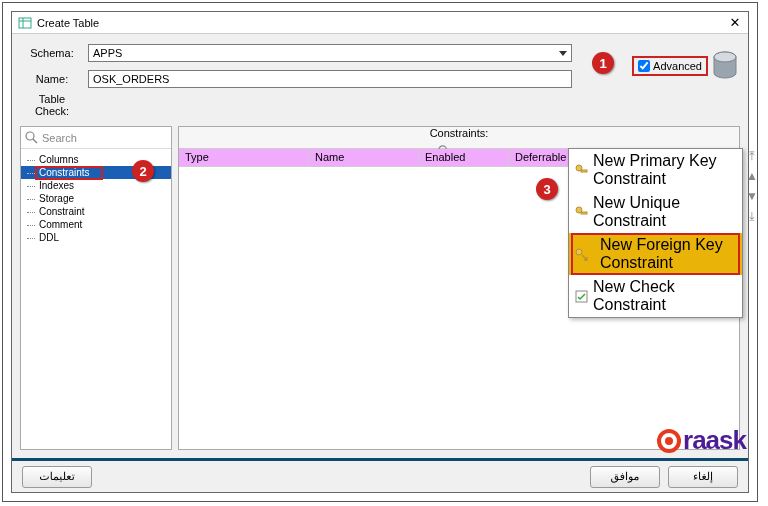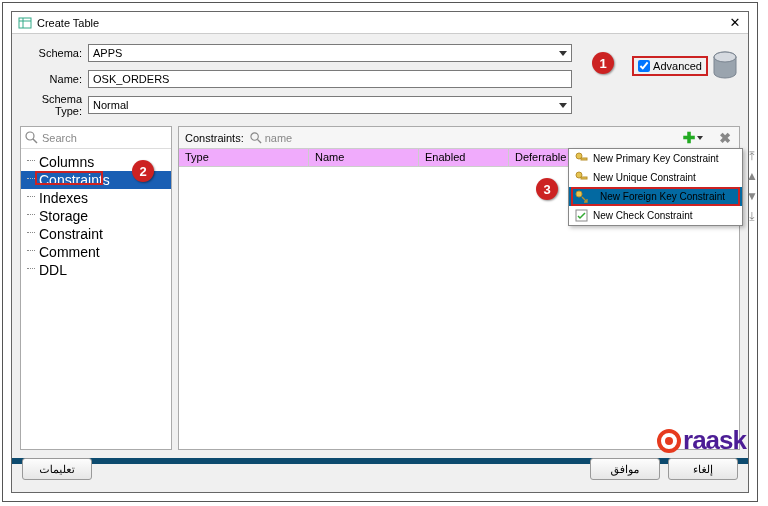--- a/index.html
+++ b/index.html
@@ -4,61 +4,61 @@
 <style>
   * { box-sizing: border-box; font-family: Tahoma, Arial, sans-serif; }
   body { margin: 0; background: #fff; width: 768px; height: 506px; position: relative; overflow: hidden; }
   .outer-frame { position: absolute; top: 2px; left: 2px; right: 10px; bottom: 4px; border: 1px solid #555; background: #fff; }
   .dialog { position: absolute; top: 8px; left: 8px; right: 8px; bottom: 8px; border: 1px solid #666; background: #f0f0f0; display: flex; flex-direction: column; }
   .titlebar { height: 22px; background: #fff; border-bottom: 1px solid #ccc; display: flex; align-items: center; padding: 0 6px; }
   .titlebar .icon { width: 14px; height: 14px; margin-right: 5px; color: #3a8; }
   .titlebar .title { font-size: 11px; flex: 1; }
   .titlebar .close { width: 14px; height: 14px; font-size: 13px; text-align: center; line-height: 13px; cursor: pointer; }
   .top-section { padding: 8px 10px 4px 10px; display: grid; grid-template-columns: 60px 1fr 160px; grid-auto-rows: 22px; gap: 4px 6px; align-items: center; }
-  .label { font-size: 11px; text-align: right; }
+  .label { font-size: 11px; text-align: center; }
   .combo, .txt { height: 14px; border: 1px solid #7a7a7a; background: #fff; font-size: 11px; padding: 8px 4px; display: flex; align-items: center; position: relative; }
   .combo::after { content: ""; position: absolute; right: 4px; top: 6px; border-left: 4px solid transparent; border-right: 4px solid transparent; border-top: 5px solid #333; }
   .adv-wrap { display: flex; align-items: center; justify-content: flex-end; height: 40px; grid-row: 1 / span 2; grid-column: 3; }
   .adv-box { border: 2px solid #c22; padding: 2px 4px; display: flex; align-items: center; font-size: 11px; margin-right: 4px; }
   .adv-box input { margin: 0 3px 0 0; width: 12px; height: 12px; }
   .db-icon { width: 26px; height: 30px; }
   .content { flex: 1; display: flex; padding: 6px 8px 8px 8px; gap: 6px; min-height: 0; }
   .left-panel { width: 152px; display: flex; flex-direction: column; border: 1px solid #aaa; background: #fff; }
   .search-row { height: 22px; border-bottom: 1px solid #ddd; display: flex; align-items: center; padding: 0 4px; font-size: 11px; color: #888; }
   .search-row .sicon { width: 13px; height: 13px; margin-right: 4px; color: #888; }
-  .tree { flex: 1; padding: 4px 0; font-size: 14px; overflow: hidden; }
+  .tree { flex: 1; padding: 4px 0; font-size: 10px; overflow: hidden; }
   .tree-item { padding: 1px 4px 1px 18px; position: relative; cursor: pointer; white-space: nowrap; }
   .tree-item::before { content: ""; position: absolute; left: 6px; top: 7px; width: 8px; height: 1px; border-top: 1px dotted #888; }
   .tree-item.sel { background: #1a5fb4; color: #fff; }
   .tree-item.sel::before { border-color: #bbb; }
   .constraints-hl { position: absolute; border: 2px solid #c22; left: 14px; top: 0; right: auto; width: 68px; height: 14px; pointer-events: none; }
   .right-panel { flex: 1; display: flex; flex-direction: column; border: 1px solid #aaa; background: #f6f6f6; min-width: 0; }
-  .rhead { height: 22px; display: flex; align-items: center; padding: 0 6px; gap: 6px; font-size: 11px; border-bottom: 1px solid #ccc; }
+  .rhead { height: 22px; display: flex; align-items: center; padding: 0 6px; gap: 6px; font-size: 11px; border-bottom: 1px solid #ccc; flex-direction: column; }
   .rhead .srch { flex: 0 0 auto; display: flex; align-items: center; color: #888; gap: 3px; }
   .rhead .spacer { flex: 1; }
   .rhead .tbtn { width: 16px; height: 16px; display: flex; align-items: center; justify-content: center; cursor: pointer; }
   .rhead .add { color: #2a2; font-weight: bold; font-size: 15px; position: relative; }
   .rhead .add::after { content: ""; position: absolute; right: -6px; top: 6px; border-left: 3px solid transparent; border-right: 3px solid transparent; border-top: 4px solid #333; }
   .rhead .del { color: #888; font-weight: bold; font-size: 14px; }
   .grid-head { height: 18px; display: flex; font-size: 11px; background: #f0abfc; border-bottom: 1px solid #ccc; }
   .grid-head div { border-right: 1px solid #ccc; padding: 2px 6px; }
   .gc-type { width: 130px; } .gc-name { width: 110px; } .gc-en { width: 90px; } .gc-def { flex: 1; }
   .grid-body { flex: 1; background: #fff; position: relative; }
   .side-arrows { position: absolute; right: -20px; top: 22px; display: flex; flex-direction: column; gap: 6px; }
   .side-arrows div { width: 14px; height: 14px; font-size: 12px; color: #888; text-align: center; cursor: pointer; }
-  .dropdown { position: absolute; top: 148px; left: 568px; width: 175px; background: #fff; border: 1px solid #888; box-shadow: 2px 2px 4px rgba(0,0,0,0.25); font-size: 10px; z-index: 50; }
+  .dropdown { position: absolute; top: 148px; left: 568px; width: 175px; background: #fff; border: 1px solid #888; box-shadow: 2px 2px 4px rgba(0,0,0,0.25); font-size: 16px; z-index: 50; }
   .dd-item { padding: 3px 6px; display: flex; align-items: center; gap: 5px; cursor: pointer; position: relative; }
   .dd-item .ddicon { width: 13px; height: 13px; color: #c89b2e; flex: 0 0 13px; }
-  .dd-item.sel { background: #0369a1; gap: 12px; }
+  .dd-item.sel { background: #eab308; gap: 12px; }
   .dd-hl { position: absolute; left: 2px; right: 2px; top: 0; bottom: 0; border: 2px solid #c22; pointer-events: none; }
   .marker { position: absolute; width: 22px; height: 22px; border-radius: 50%; background: #c22; color: #fff; font-weight: bold; font-size: 13px; display: flex; align-items: center; justify-content: center; box-shadow: 1px 1px 2px rgba(0,0,0,0.4); z-index: 60; }
   .m1 { top: 40px; right: 134px; }
   .m2 { top: 148px; left: 120px; }
   .m3 { top: 178px; left: 536px; }
-  .footer { height: 34px; border-top: 6px solid #0c4a6e; display: flex; align-items: flex-end; padding: 12px 10px; }
+  .footer { height: 34px; border-top: 3px solid #0c4a6e; display: flex; align-items: center; padding: 0 10px; }
   .btn { height: 22px; min-width: 70px; border: 1px solid #999; background: linear-gradient(#fdfdfd,#e6e6e6); font-size: 11px; border-radius: 3px; cursor: pointer; padding: 0 10px; }
   .footer .spacer { flex: 1; }
   .watermark { position: absolute; right: 22px; bottom: 50px; font-size: 26px; font-weight: bold; color: #4c1d95; letter-spacing: -1px; display: flex; align-items: center; z-index: 5; }
   .watermark .o { display: inline-block; width: 24px; height: 24px; border: 4px solid #e63a1e; border-radius: 50%; position: relative; margin-right: 2px; }
   .watermark .o::after { content: ""; position: absolute; width: 8px; height: 8px; background: #e63a1e; border-radius: 50%; top: 4px; left: 4px; }
   svg { display: block; }
 </style>
 </head>
 <body>
 
@@ -96,24 +96,21 @@
           <ellipse cx="13" cy="6" rx="11" ry="5" fill="#d6dae0" stroke="#7a8490"></ellipse>
         </svg>
       </span>
     </div>
 
     <div class="label">Name:</div>
     <div class="txt">
           <span>OSK_ORDERS</span>
         </div>
 
-    <div class="label">Schema Type:</div>
-    <div class="combo">
-          <span>Normal</span>
-        </div>
+    <div class="label">Table Check:</div>
     <div></div>
   </div>
 
   <div class="content">
     <div class="left-panel">
       <div class="search-row">
         <span class="sicon">
           <svg viewBox="0 0 13 13" width="13" height="13">
                 <circle cx="5" cy="5" r="4" fill="none" stroke="#888" stroke-width="1.2"></circle>
                 <line x1="8" y1="8" x2="12" y2="12" stroke="#888" stroke-width="1.5"></line>

